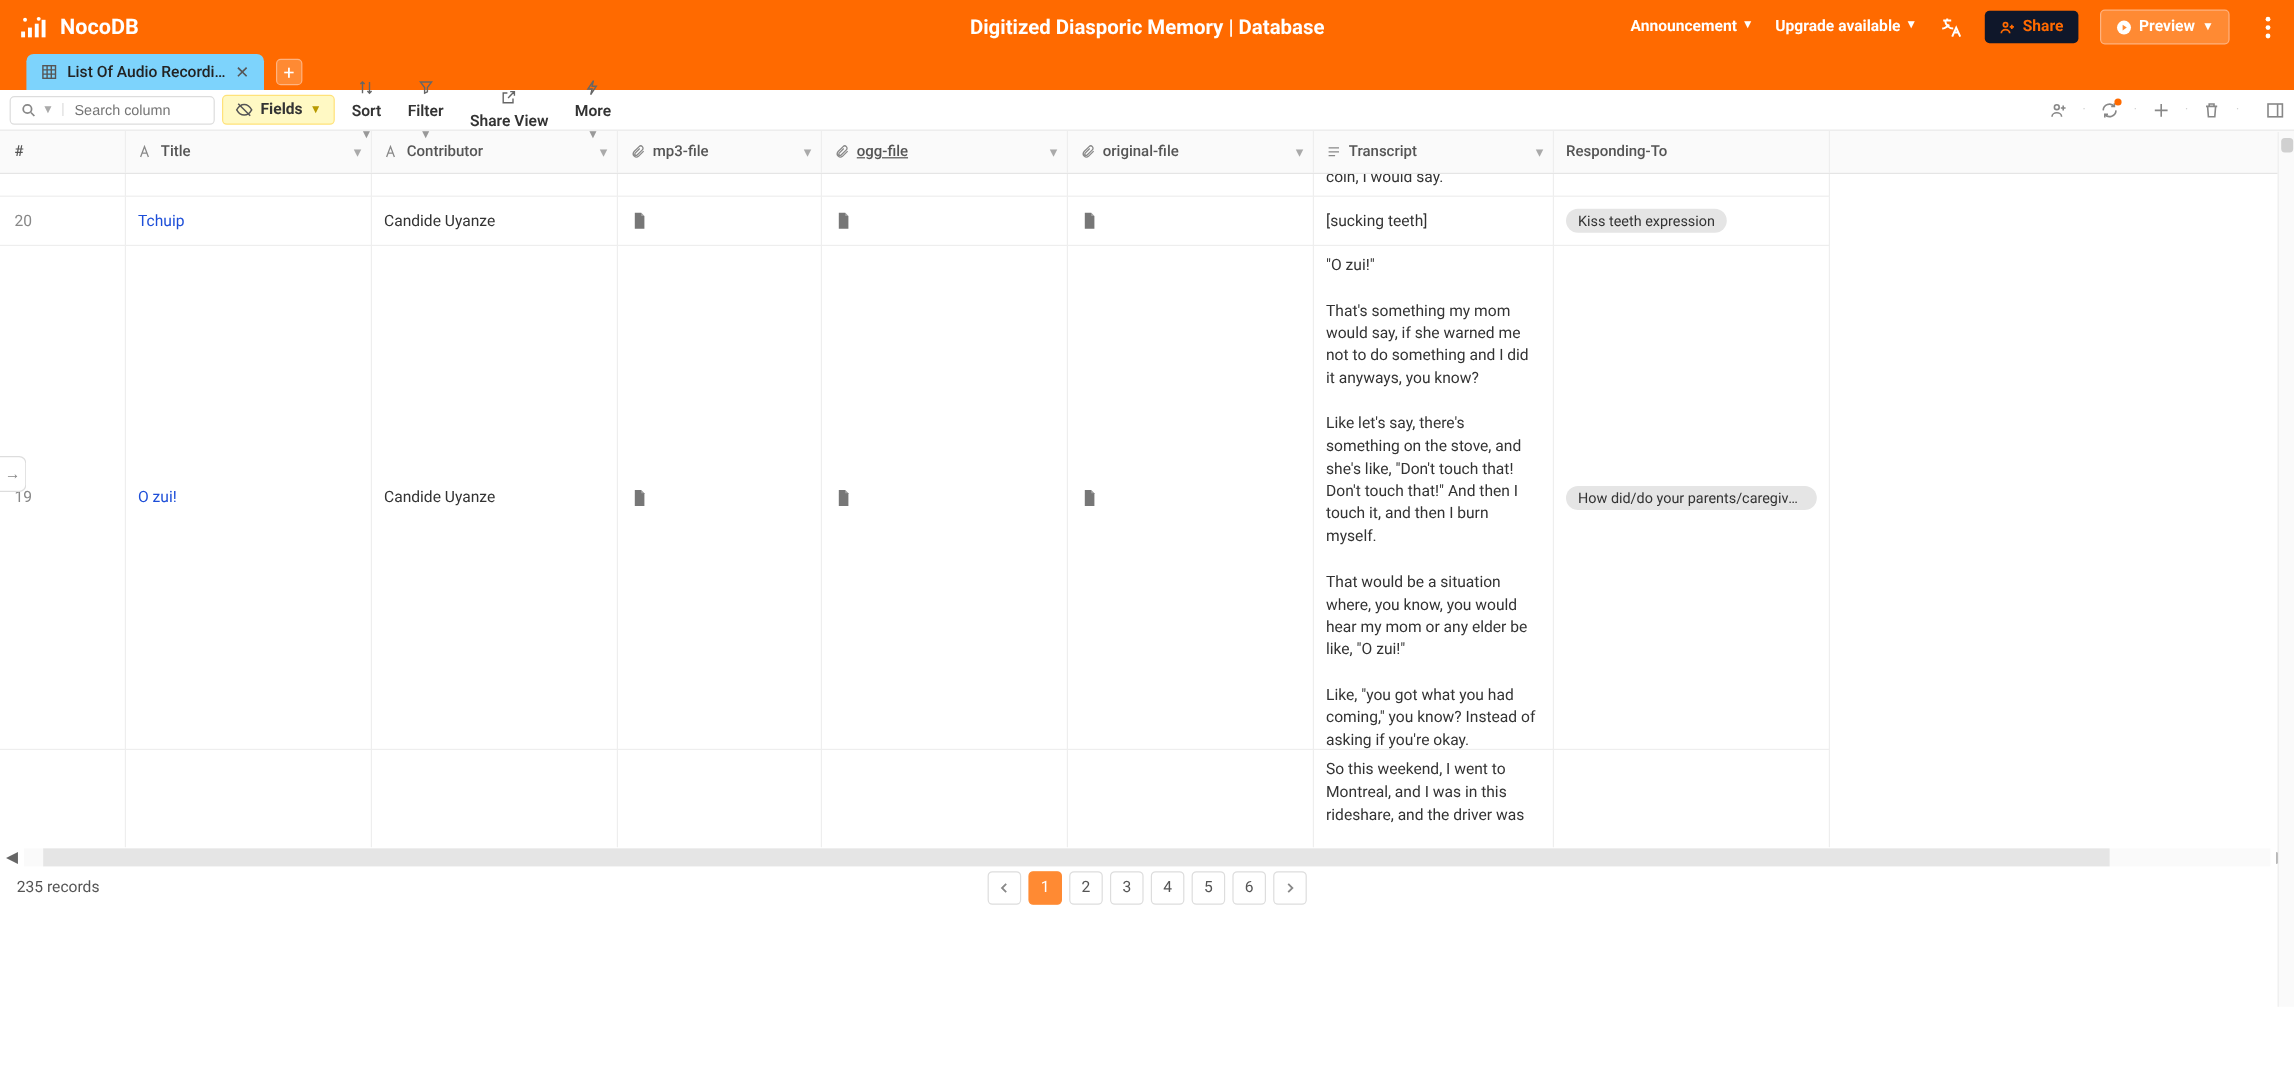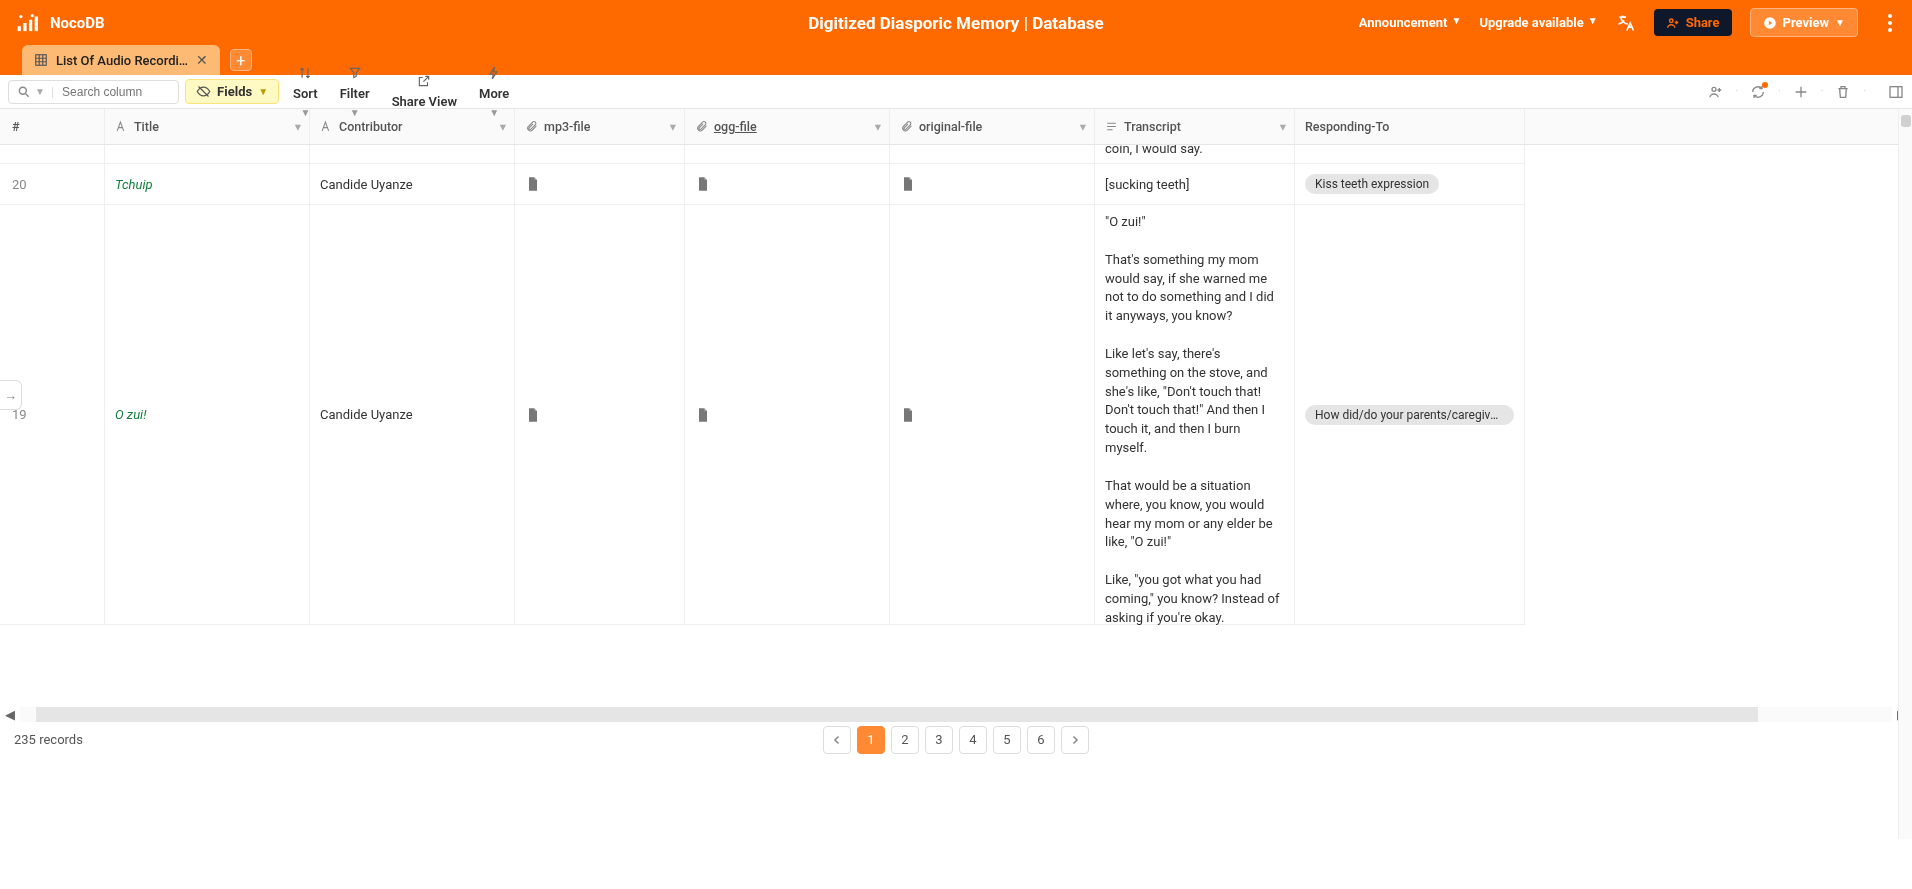--- a/index.html
+++ b/index.html
@@ -1,31 +1,31 @@
 <!DOCTYPE html>
 <html><head>
 <meta charset="utf-8">
 <style>
 *{box-sizing:border-box;margin:0;padding:0;}
 body{font-family:-apple-system,BlinkMacSystemFont,"Segoe UI",Roboto,sans-serif;font-size:13px;background:#fff;overflow:hidden;}
 .topbar{background:#FF6A00;color:#fff;height:45px;display:flex;align-items:center;padding:0 16px;}
 .logo-group{display:flex;align-items:center;gap:8px;}
 .logo-svg{width:26px;height:22px;}
-.brand{font-weight:700;font-size:15px;}
+.brand{font-weight:700;font-size:18px;}
 .db-title{position:absolute;left:50%;transform:translateX(-50%);font-weight:700;font-size:17px;}
 .top-right{margin-left:auto;display:flex;align-items:center;gap:18px;}
 .top-link{color:#fff;font-weight:700;font-size:13px;display:flex;gap:4px;cursor:pointer;}
 .caret{font-size:10px;}
 .icon-btn{color:#fff;cursor:pointer;display:flex;align-items:center;}
 .share-btn{background:#0f172a;color:#FF6A00;padding:6px 12px;border-radius:4px;font-weight:700;display:flex;align-items:center;gap:6px;cursor:pointer;font-size:13px;}
 .preview-btn{background:#ff8a33;border:1px solid #ffb380;color:#fff;padding:6px 12px;border-radius:4px;font-weight:700;display:flex;align-items:center;gap:6px;cursor:pointer;font-size:13px;}
 .kebab{display:flex;flex-direction:column;justify-content:center;gap:3px;cursor:pointer;padding:0 4px;margin-left:8px;}
 .kebab span{width:4px;height:4px;border-radius:50%;background:#fff;}
 .tab-row{background:#FF6A00;height:30px;display:flex;align-items:flex-end;padding-left:22px;gap:10px;}
-.tab{background:#fdba74;height:30px;border-radius:6px 6px 0 0;display:flex;align-items:center;padding:0 12px;gap:8px;font-size:13px;color:#222;max-width:220px;}
+.tab{background:#7dd3fc;height:30px;border-radius:6px 6px 0 0;display:flex;align-items:center;padding:0 12px;gap:8px;font-size:13px;color:#222;max-width:220px;}
 .tab-icon{color:#444;}
 .tab-title{font-weight:500;overflow:hidden;text-overflow:ellipsis;white-space:nowrap;max-width:140px;}
 .tab-close{color:#555;cursor:pointer;font-size:14px;}
 .add-tab{width:22px;height:22px;border-radius:4px;background:#ff8a33;border:1px solid #ffb380;color:#fff;display:flex;align-items:center;justify-content:center;cursor:pointer;font-size:16px;margin-bottom:4px;}
 .toolbar{height:34px;border-bottom:1px solid #e5e5e5;display:flex;align-items:center;padding:0 8px;gap:6px;}
 .tb-sep{color:#ddd;margin:0 2px;}
 .search-wrap{display:flex;align-items:center;border:1px solid #ddd;border-radius:4px;padding:2px 8px;gap:4px;}
 .search-icon-btn{color:#888;cursor:pointer;display:flex;align-items:center;}
 .search-input{border:none;outline:none;width:110px;font-size:12px;color:#555;padding:2px;}
 .fields-pill{background:#fff9c4;border:1px solid #ffe27a;border-radius:4px;padding:4px 10px;display:flex;align-items:center;gap:6px;cursor:pointer;font-weight:700;color:#333;}
@@ -44,21 +44,21 @@
 .col-mp3{width:170px;}
 .col-ogg{width:205px;text-decoration:underline;}
 .col-orig{width:205px;}
 .col-trans{width:200px;}
 .col-resp{width:230px;}
 .grid-body{position:relative;overflow:hidden;height:561px;}
 .grid-inner{position:absolute;}
 .row{display:flex;}
 .cell{border-right:1px solid #eee;border-bottom:1px solid #eee;padding:8px 10px;color:#333;display:flex;align-items:flex-start;font-size:13px;}
 .cell.num{color:#888;padding-left:12px;}
-.cell.title a{color:#15803d;text-decoration:none;font-style:italic;}
+.cell.title a{color:#1d4ed8;text-decoration:none;}
 .file-ico{width:16px;height:20px;color:#777;}
 .pill{background:#e5e5e5;color:#333;padding:3px 10px;border-radius:12px;font-size:12px;white-space:nowrap;overflow:hidden;text-overflow:ellipsis;max-width:215px;}
 .trans-text{white-space:pre-wrap;line-height:1.45;color:#333;font-size:13px;}
 .r1 .cell{height:30px;align-items:center;}
 .r18 .cell{height:41px;align-items:center;}
 .r19 .cell{height:420px;align-items:center;}
 .r19 .cell.trans{align-items:flex-start;padding-top:8px;}
 .r20 .cell{height:100px;align-items:flex-start;}
 .left-flyout{position:absolute;left:0;top:380px;width:22px;height:30px;background:#fff;border:1px solid #ddd;border-left:none;border-radius:0 6px 6px 0;display:flex;align-items:center;justify-content:center;color:#888;cursor:pointer;}
 .hscroll{height:16px;display:flex;align-items:center;}
@@ -380,20 +380,32 @@
 
 That would be a situation where, you know, you would hear my mom or any elder be like, "O zui!"
 
 Like, "you got what you had coming," you know? Instead of asking if you're okay.</div>
         </div>
   <div class="cell col-resp">
           <span class="pill">How did/do your parents/caregivers/a…</span>
         </div>
 </div>
 
+<div class="row r20">
+  <div class="cell num col-num"></div>
+        <div class="cell col-title"></div>
+        <div class="cell col-contrib"></div>
+        <div class="cell col-mp3"></div>
+        <div class="cell col-ogg"></div>
+        <div class="cell col-orig"></div>
+  <div class="cell col-trans">
+          <div class="trans-text">So this weekend, I went to Montreal, and I was in this rideshare, and the driver was</div>
+        </div>
+  <div class="cell col-resp"></div>
+</div>
 
 </div>
 </div>
 
 <div class="left-flyout">→</div>
 <div class="vscroll-hint">
     <div class="vsthumb"></div>
   </div>
 
 <div class="hscroll">

